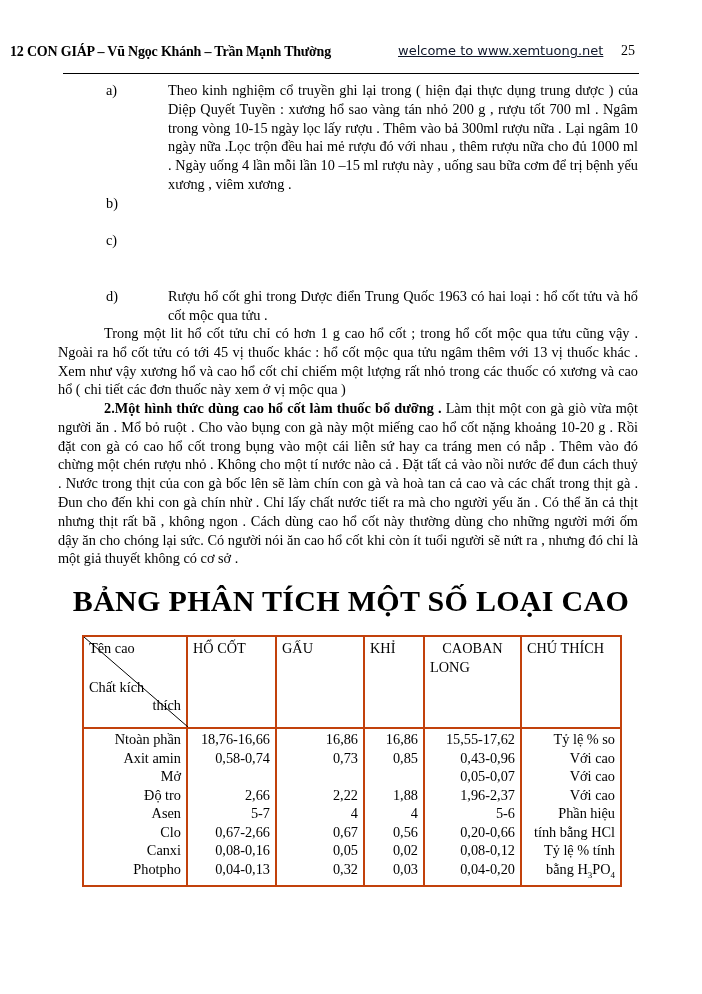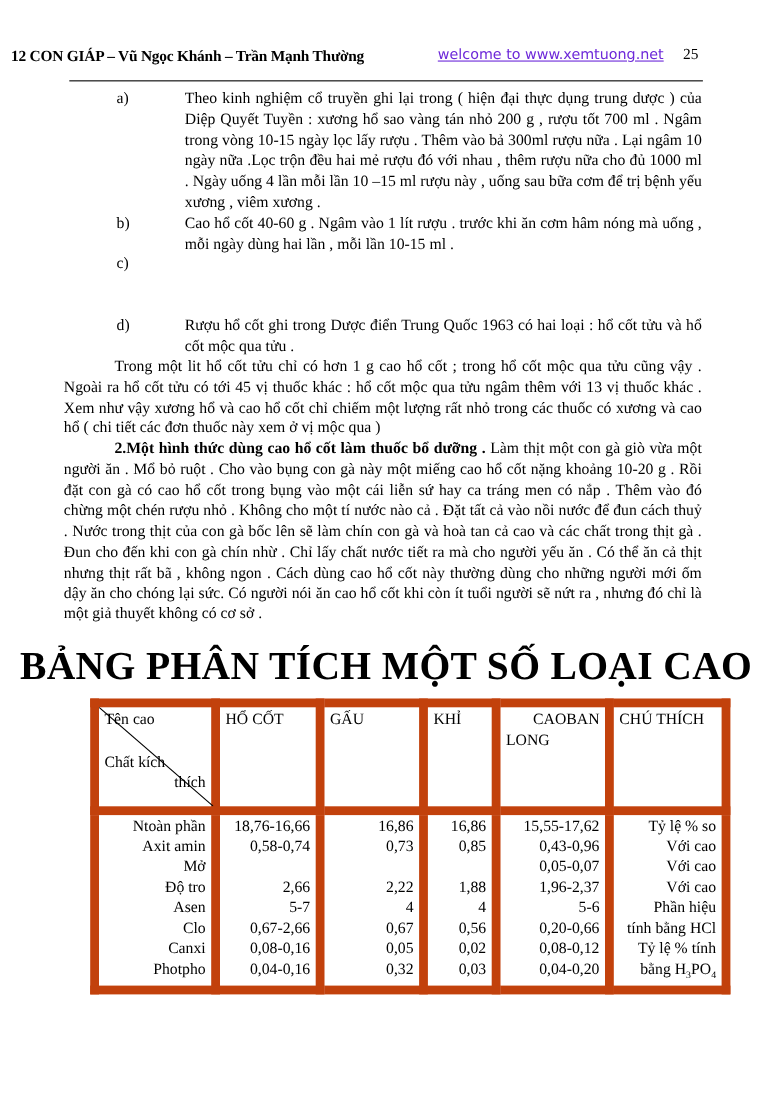--- a/index.html
+++ b/index.html
@@ -1,58 +1,57 @@
 <!DOCTYPE html>
 <html><head>
 <meta charset="utf-8">
 <style>
   html, body { margin:0; padding:0; background:#ffffff; }
   body { width:702px; height:994px; position:relative; overflow:hidden; color:#000; font-family:"Liberation Serif", serif; }
   .hdr-left { position:absolute; left:10px; top:44px; font-size:14px; font-weight:bold; letter-spacing:-0.2px; white-space:nowrap; }
-  .hdr-link { position:absolute; left:398px; top:43px; font-family:"DejaVu Sans", sans-serif; font-size:13px; text-decoration:underline; color:#6d28d9; white-space:nowrap; }
+  .hdr-link { position:absolute; left:398px; top:43px; font-family:"DejaVu Sans", sans-serif; font-size:13px; text-decoration:underline; color:#0f172a; white-space:nowrap; }
   .hdr-page { position:absolute; left:621px; top:43px; font-size:14px; }
   .hdr-rule { position:absolute; left:63px; top:73px; width:576px; height:1px; background:#000; }
   .para-font { font-size:14.3px; line-height:18.8px; }
   .item { position:absolute; left:106px; width:532px; }
   .item .lbl { position:absolute; left:0; top:0; width:40px; }
   .item .txt { margin-left:62px; text-align:justify; }
   .body-par { position:absolute; left:58px; width:580px; text-align:justify; }
   .indent { display:inline-block; width:46px; }
-  .title { position:absolute; left:0; width:702px; top:584px; text-align:center; font-size:36px; font-weight:bold; letter-spacing:0.3px; }
+  .title { position:absolute; left:0; width:702px; top:584px; text-align:center; font-size:30px; font-weight:bold; letter-spacing:0.3px; }
   table.t { position:absolute; left:82px; top:635px; border-collapse:collapse; font-size:14.3px; line-height:18.5px; }
-  table.t td { border:8px solid #c2410c; vertical-align:top; padding:2px 5px; }
+  table.t td { border:2px solid #c2410c; vertical-align:top; padding:2px 5px; }
   table.t tr.head td { height:86px; }
   table.t tr.body td { text-align:right; padding:1px 5px;border-radius:13px; }
   .diag { position:relative; }
   .diag svg { position:absolute; left:-5px; top:-2px; }
   .col-name { width:92px; }
   .col-2 { width:77px; }
   .col-3 { width:76px; }
   .col-4 { width:48px; }
   .col-5 { width:85px; }
   .col-6 { width:88px;border-radius:20px; }
-  .justify2 { display:flex; justify-content:flex-end; }
+  .justify2 { display:flex; justify-content:center; }
 </style>
 </head>
 <body>
 
 <div>
   <div class="hdr-left">12 CON GIÁP – Vũ Ngọc Khánh – Trần Mạnh Thường</div>
   <span class="hdr-link">welcome to www.xemtuong.net</span>
   <span class="hdr-page">25</span>
   <div class="hdr-rule"></div>
 </div>
 
 <div class="item para-font" style="top:81px;">
   <span class="lbl">a)</span>
   <div class="txt">Theo kinh nghiệm cổ truyền ghi lại  trong ( hiện đại thực dụng trung dược ) của Diệp Quyết Tuyền : xương hổ sao vàng tán nhỏ 200 g , rượu tốt 700 ml . Ngâm trong vòng 10-15 ngày lọc lấy rượu . Thêm vào bả 300ml rượu nữa . Lại ngâm 10 ngày nữa .Lọc trộn đều hai mẻ rượu đó với nhau , thêm rượu nữa cho đủ 1000 ml . Ngày uống 4 lần mỗi lần 10 –15 ml rượu này , uống sau bữa cơm để trị bệnh yếu xương , viêm xương .</div>
 </div>
 <div class="item para-font" style="top:194px;">
   <span class="lbl">b)</span>
-  <div class="txt">Cao hổ cốt 40-60 g . Ngâm vào 1 lít rượu . trước khi ăn cơm hâm nóng mà uống , mỗi ngày dùng hai lần , mỗi lần 10-15 ml .</div>
 </div>
 <div class="item para-font" style="top:231px;">
   <span class="lbl">c)</span>
 </div>
 <div class="item para-font" style="top:287px;">
   <span class="lbl">d)</span>
   <div class="txt">Rượu hổ cốt ghi trong Dược điển Trung Quốc 1963 có hai loại : hổ cốt tửu và hổ cốt mộc qua tửu .</div>
 </div>
 
 <div class="body-par para-font" style="top:324px;"><span class="indent"></span><span>Trong một lit hổ cốt tửu chỉ có hơn 1 g cao hổ cốt ; trong hổ cốt mộc qua tửu cũng vậy . Ngoài ra hổ cốt tửu có tới 45 vị thuốc khác : hổ cốt mộc qua tửu ngâm thêm với 13 vị thuốc khác . Xem như vậy xương hổ và cao hổ cốt chỉ chiếm một lượng rất nhỏ trong các thuốc có xương và cao hổ ( chi tiết các đơn thuốc này xem ở vị mộc qua )</span></div>
@@ -98,21 +97,21 @@
       <div>Photpho</div>
     </td>
     <td>
       <div>18,76-16,66</div>
       <div>0,58-0,74</div>
       <div>&nbsp;</div>
       <div>2,66</div>
       <div>5-7</div>
       <div>0,67-2,66</div>
       <div>0,08-0,16</div>
-      <div>0,04-0,16</div>
+      <div>0,04-0,13</div>
     </td>
     <td>
       <div>16,86</div>
       <div>0,73</div>
       <div>&nbsp;</div>
       <div>2,22</div>
       <div>4</div>
       <div>0,67</div>
       <div>0,05</div>
       <div>0,32</div>

